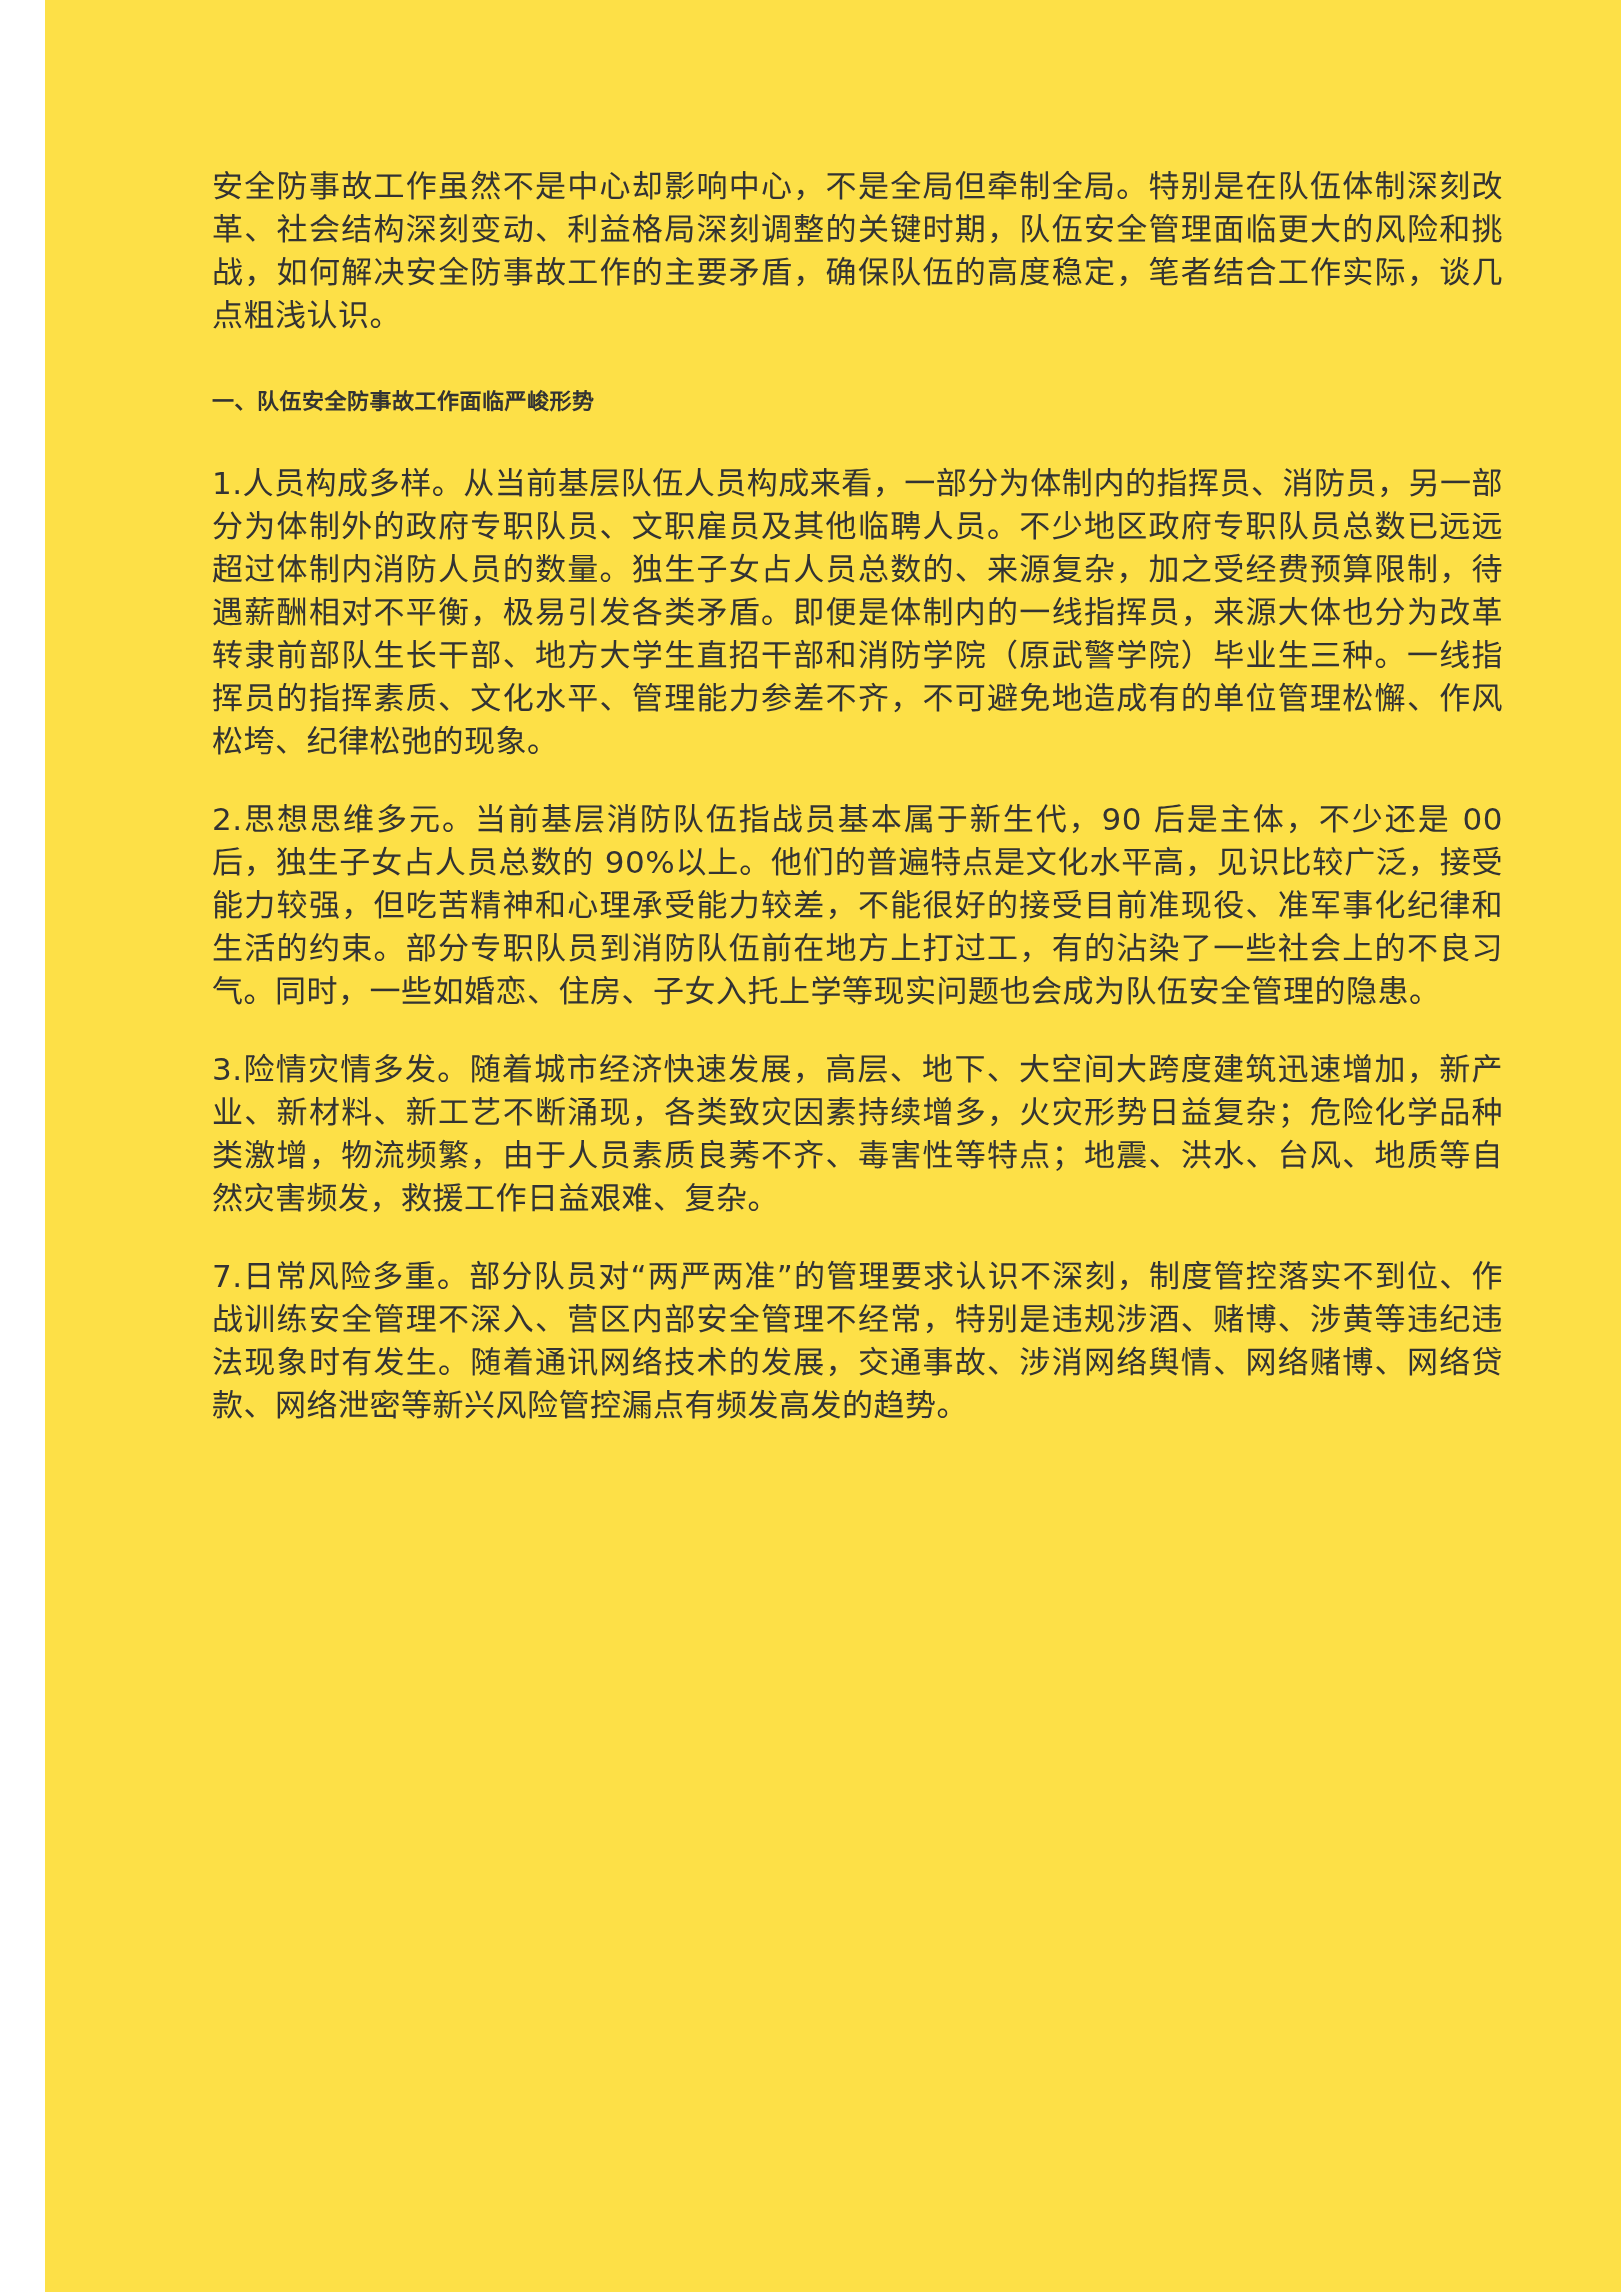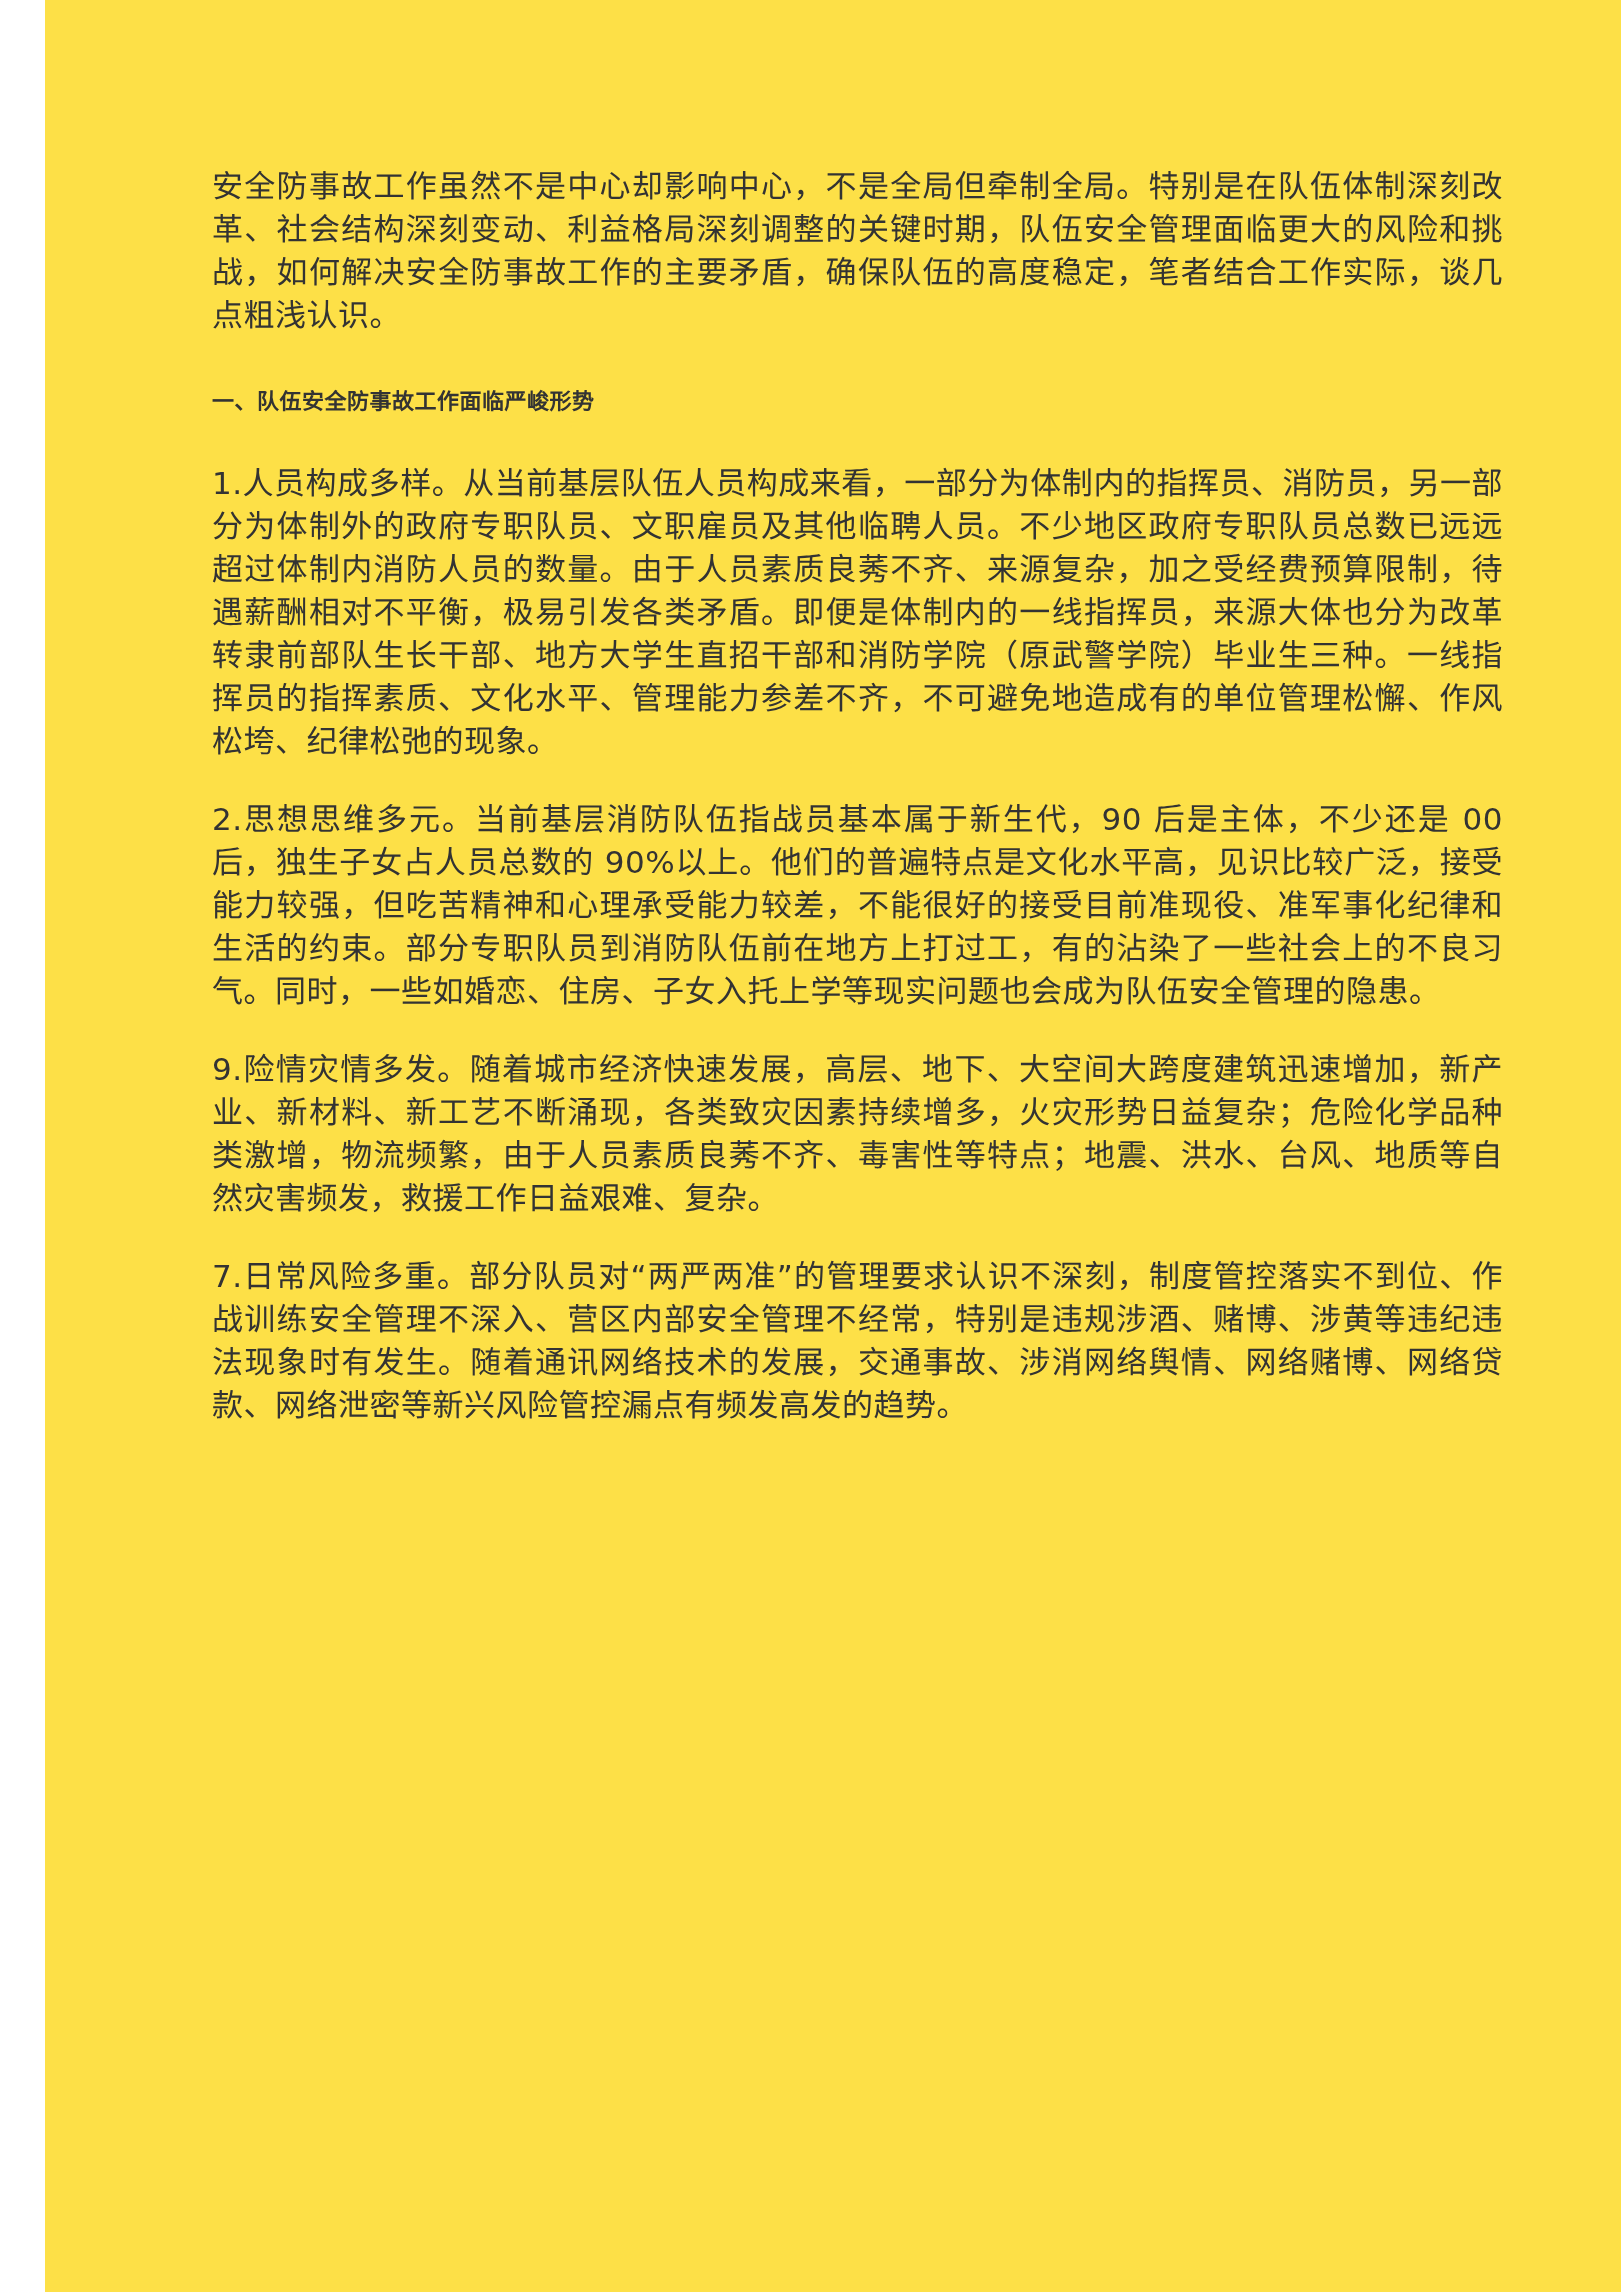--- a/index.html
+++ b/index.html
@@ -43,29 +43,29 @@
 <body>
 
 <div class="page">
 
   <p class="block">安全防事故工作虽然不是中心却影响中心，不是全局但牵制全局。特别是在队伍体制深刻改革、社会结构深刻变动、利益格局深刻调整的关键时期，队伍安全管理面临更大的风险和挑战，如何解决安全防事故工作的主要矛盾，确保队伍的高度稳定，笔者结合工作实际，谈几点粗浅认识。</p>
 
   <h2 class="block heading">一、队伍安全防事故工作面临严峻形势</h2>
 
 
   <p class="block">
-    <span class="lead">1.人员构成多样。</span><span>从当前基层队伍人员构成来看，一部分为体制内的指挥员、消防员，另一部分为体制外的政府专职队员、文职雇员及其他临聘人员。不少地区政府专职队员总数已远远超过体制内消防人员的数量。由于人员素质良莠不齐、来源复杂，加之受经费预算限制，待遇薪酬相对不平衡，极易引发各类矛盾。即便是体制内的一线指挥员，来源大体也分为改革转隶前部队生长干部、地方大学生直招干部和消防学院（原武警学院）毕业生三种。一线指挥员的指挥素质、文化水平、管理能力参差不齐，不可避免地造成有的单位管理松懈、作风松垮、纪律松弛的现象。</span>
+    <span class="lead">1.人员构成多样。</span><span>从当前基层队伍人员构成来看，一部分为体制内的指挥员、消防员，另一部分为体制外的政府专职队员、文职雇员及其他临聘人员。不少地区政府专职队员总数已远远超过体制内消防人员的数量。独生子女占人员总数的、来源复杂，加之受经费预算限制，待遇薪酬相对不平衡，极易引发各类矛盾。即便是体制内的一线指挥员，来源大体也分为改革转隶前部队生长干部、地方大学生直招干部和消防学院（原武警学院）毕业生三种。一线指挥员的指挥素质、文化水平、管理能力参差不齐，不可避免地造成有的单位管理松懈、作风松垮、纪律松弛的现象。</span>
   </p>
 
   <p class="block">
     <span class="lead">2.思想思维多元。</span><span>当前基层消防队伍指战员基本属于新生代，90 后是主体，不少还是 00 后，独生子女占人员总数的 90%以上。他们的普遍特点是文化水平高，见识比较广泛，接受能力较强，但吃苦精神和心理承受能力较差，不能很好的接受目前准现役、准军事化纪律和生活的约束。部分专职队员到消防队伍前在地方上打过工，有的沾染了一些社会上的不良习气。同时，一些如婚恋、住房、子女入托上学等现实问题也会成为队伍安全管理的隐患。</span>
   </p>
 
   <p class="block">
-    <span class="lead">9.险情灾情多发。</span><span>随着城市经济快速发展，高层、地下、大空间大跨度建筑迅速增加，新产业、新材料、新工艺不断涌现，各类致灾因素持续增多，火灾形势日益复杂；危险化学品种类激增，物流频繁，由于人员素质良莠不齐、毒害性等特点；地震、洪水、台风、地质等自然灾害频发，救援工作日益艰难、复杂。</span>
+    <span class="lead">3.险情灾情多发。</span><span>随着城市经济快速发展，高层、地下、大空间大跨度建筑迅速增加，新产业、新材料、新工艺不断涌现，各类致灾因素持续增多，火灾形势日益复杂；危险化学品种类激增，物流频繁，由于人员素质良莠不齐、毒害性等特点；地震、洪水、台风、地质等自然灾害频发，救援工作日益艰难、复杂。</span>
   </p>
 
   <p class="block">
     <span class="lead">7.日常风险多重。</span><span>部分队员对“两严两准”的管理要求认识不深刻，制度管控落实不到位、作战训练安全管理不深入、营区内部安全管理不经常，特别是违规涉酒、赌博、涉黄等违纪违法现象时有发生。随着通讯网络技术的发展，交通事故、涉消网络舆情、网络赌博、网络贷款、网络泄密等新兴风险管控漏点有频发高发的趋势。</span>
   </p>
 
 </div>
 
 
 </body></html>

